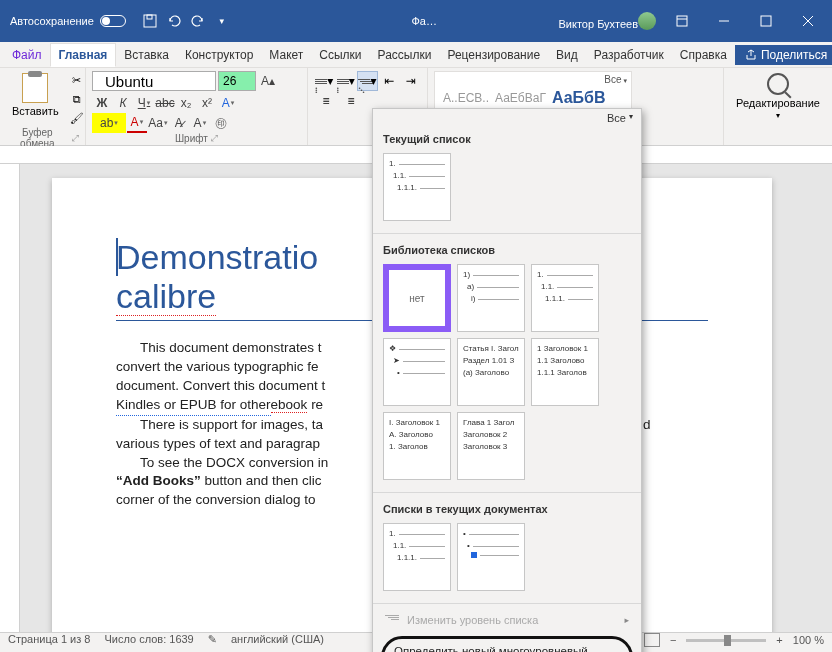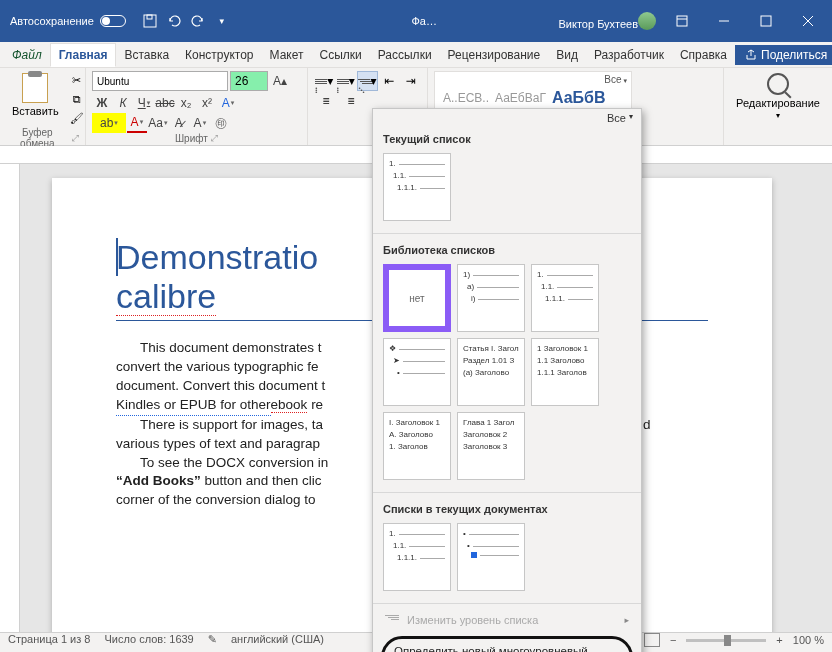--- a/index.html
+++ b/index.html
@@ -15,37 +15,37 @@
 .titlebar .center { flex: 1; text-align: center; padding-left: 60px; }
 .titlebar .user { display: flex; align-items: flex-end; gap: 0; padding-right: 6px; }
 .avatar { width: 18px; height: 18px; border-radius: 50%; background: linear-gradient(#8fc98f,#5a9a5a); }
 .winbtns { display: flex; gap: 2px; }
 .winbtn { width: 40px; height: 30px; display: flex; align-items: center; justify-content: center; color: #fff; }
 .winbtn svg { width: 12px; height: 12px; }
 
 
 .menubar { height: 26px; background:#f3f2f1; display: flex; align-items: center; padding: 0 4px; border-bottom:1px solid #e1dfdd; }
 .menu-tab { padding: 4px 8px; font-size: 12px; color:#333; cursor: pointer; }
-.menu-tab.file { color:#14532d; font-weight:500;font-style:italic; }
+.menu-tab.file { color:#6d28d9; font-weight:500; }
 .menu-tab.active { background:#fff; border:1px solid #e1dfdd; border-bottom:1px solid #fff; color:#2b579a; font-weight:600; margin-bottom:-1px; }
 .share-btn { margin-left:auto; background:#2b579a; color:#fff; padding:3px 10px; font-size:12px; display:flex; align-items:center; gap:4px;}
 
 
 .ribbon { height: 78px; background:#f3f2f1; display:flex; border-bottom:1px solid #d0d0d0; }
 .ribbon-group { border-right:1px solid #e1dfdd; padding:3px 6px 2px; display:flex; flex-direction:column; justify-content:space-between; }
 .ribbon-group-label { font-size:10px; color:#666; text-align:center; display:flex; justify-content:center; align-items:center; gap:3px; }
 .dlauncher { font-size:9px; color:#888; }
 .paste-btn { display:flex; flex-direction:column; align-items:center; gap:2px; padding:2px 6px; font-size:11px; }
 .paste-icon { width:26px; height:30px; background:#fff; border:1px solid #c8a050; position:relative; }
 .paste-icon::before { content:''; position:absolute; width:14px; height:6px; background:#888; top:-3px; left:5px; border-radius:2px; }
 .mini-btns { display:flex; flex-direction:column; gap:1px; margin-left:2px; }
 .mini-btn { width:20px; height:18px; display:flex; align-items:center; justify-content:center; font-size:11px; }
 
 .font-row { display:flex; gap:2px; align-items:center; margin-bottom:2px; }
-.font-select { height:20px; border:1px solid #ababab; background:#fff; font-size:10px; padding:0 4px; width:136px; }
+.font-select { height:20px; border:1px solid #ababab; background:#fff; font-size:15px; padding:0 12px; width:124px; }
 .size-select { height:20px; border:1px solid #ababab; background:#86efac; font-size:12px; padding:0 4px; width:38px; }
 .fmt-row { display:flex; gap:1px; }
 .fmt-btn { min-width:20px; height:20px; display:flex; align-items:center; justify-content:center; font-size:12px; color:#444; }
 .fmt-btn.drop::after{content:'▾'; font-size:7px; margin-left:1px; color:#666;}
 
 .para-row { display:flex; gap:1px; }
 .para-btn { width:24px; height:20px; display:flex; align-items:center; justify-content:center; }
 .para-btn.active { border:1px solid #a0b8d8; background:#d5e1f2; }
 .list-ic{display:inline-flex; flex-direction:column; gap:1px; width:12px;}
 .list-ic span{height:1px; background:#555; width:100%;}

